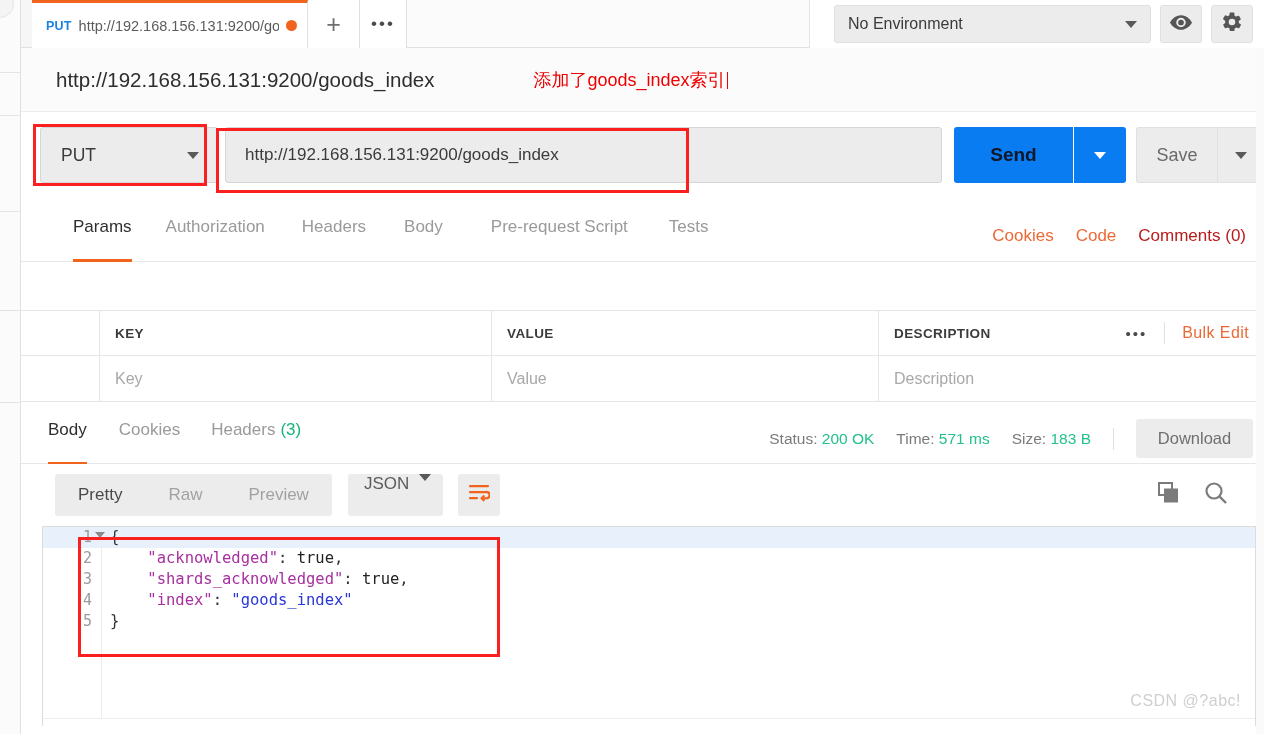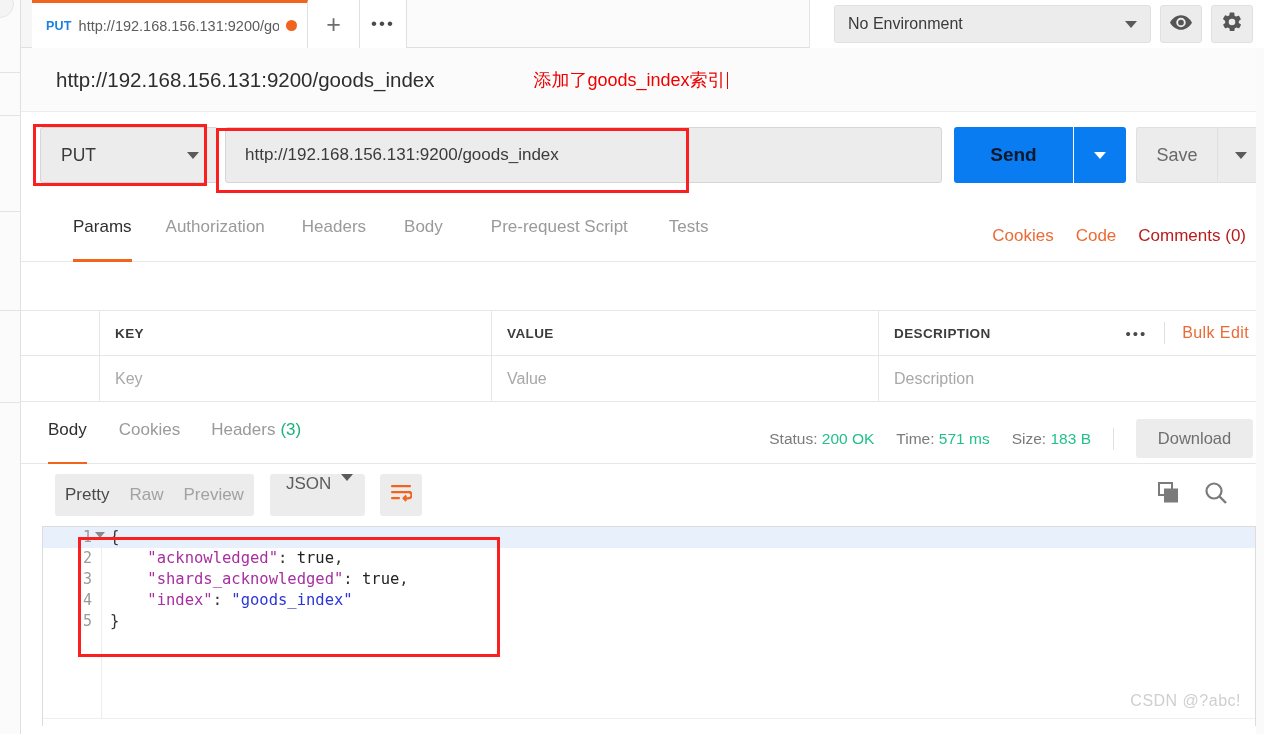--- a/index.html
+++ b/index.html
@@ -211,21 +211,21 @@
 
   
   .resp-toolbar {
     position: absolute; left: 0; top: 464px; width: 1243px; height: 62px;
     background: #fff; display: flex; align-items: center; padding: 0 15px 0 34px;
   }
   .seg {
     height: 42px; background: #ececec; border-radius: 3px;
     display: flex; align-items: center;
   }
-  .seg-item { padding: 0 10px; font-size: 17px; color: #a2a2a2; }
+  .seg-item { padding: 0 23px; font-size: 17px; color: #a2a2a2; }
   .seg-item.active { color: #4a4a4a; }
   .fmt-select {
     margin-left: 16px; height: 42px; width: 95px; background: #ececec;
     border-radius: 3px; display: flex; align-items: flex-start;
     justify-content: space-between; padding: 0 12px 0 16px;
   }
   .fmt-txt { font-size: 17px; color: #5c5c5c; }
   .wrap-btn {
     margin-left: 15px; width: 42px; height: 42px; background: #ececec;
     border-radius: 3px; display: flex; align-items: center; justify-content: center;

